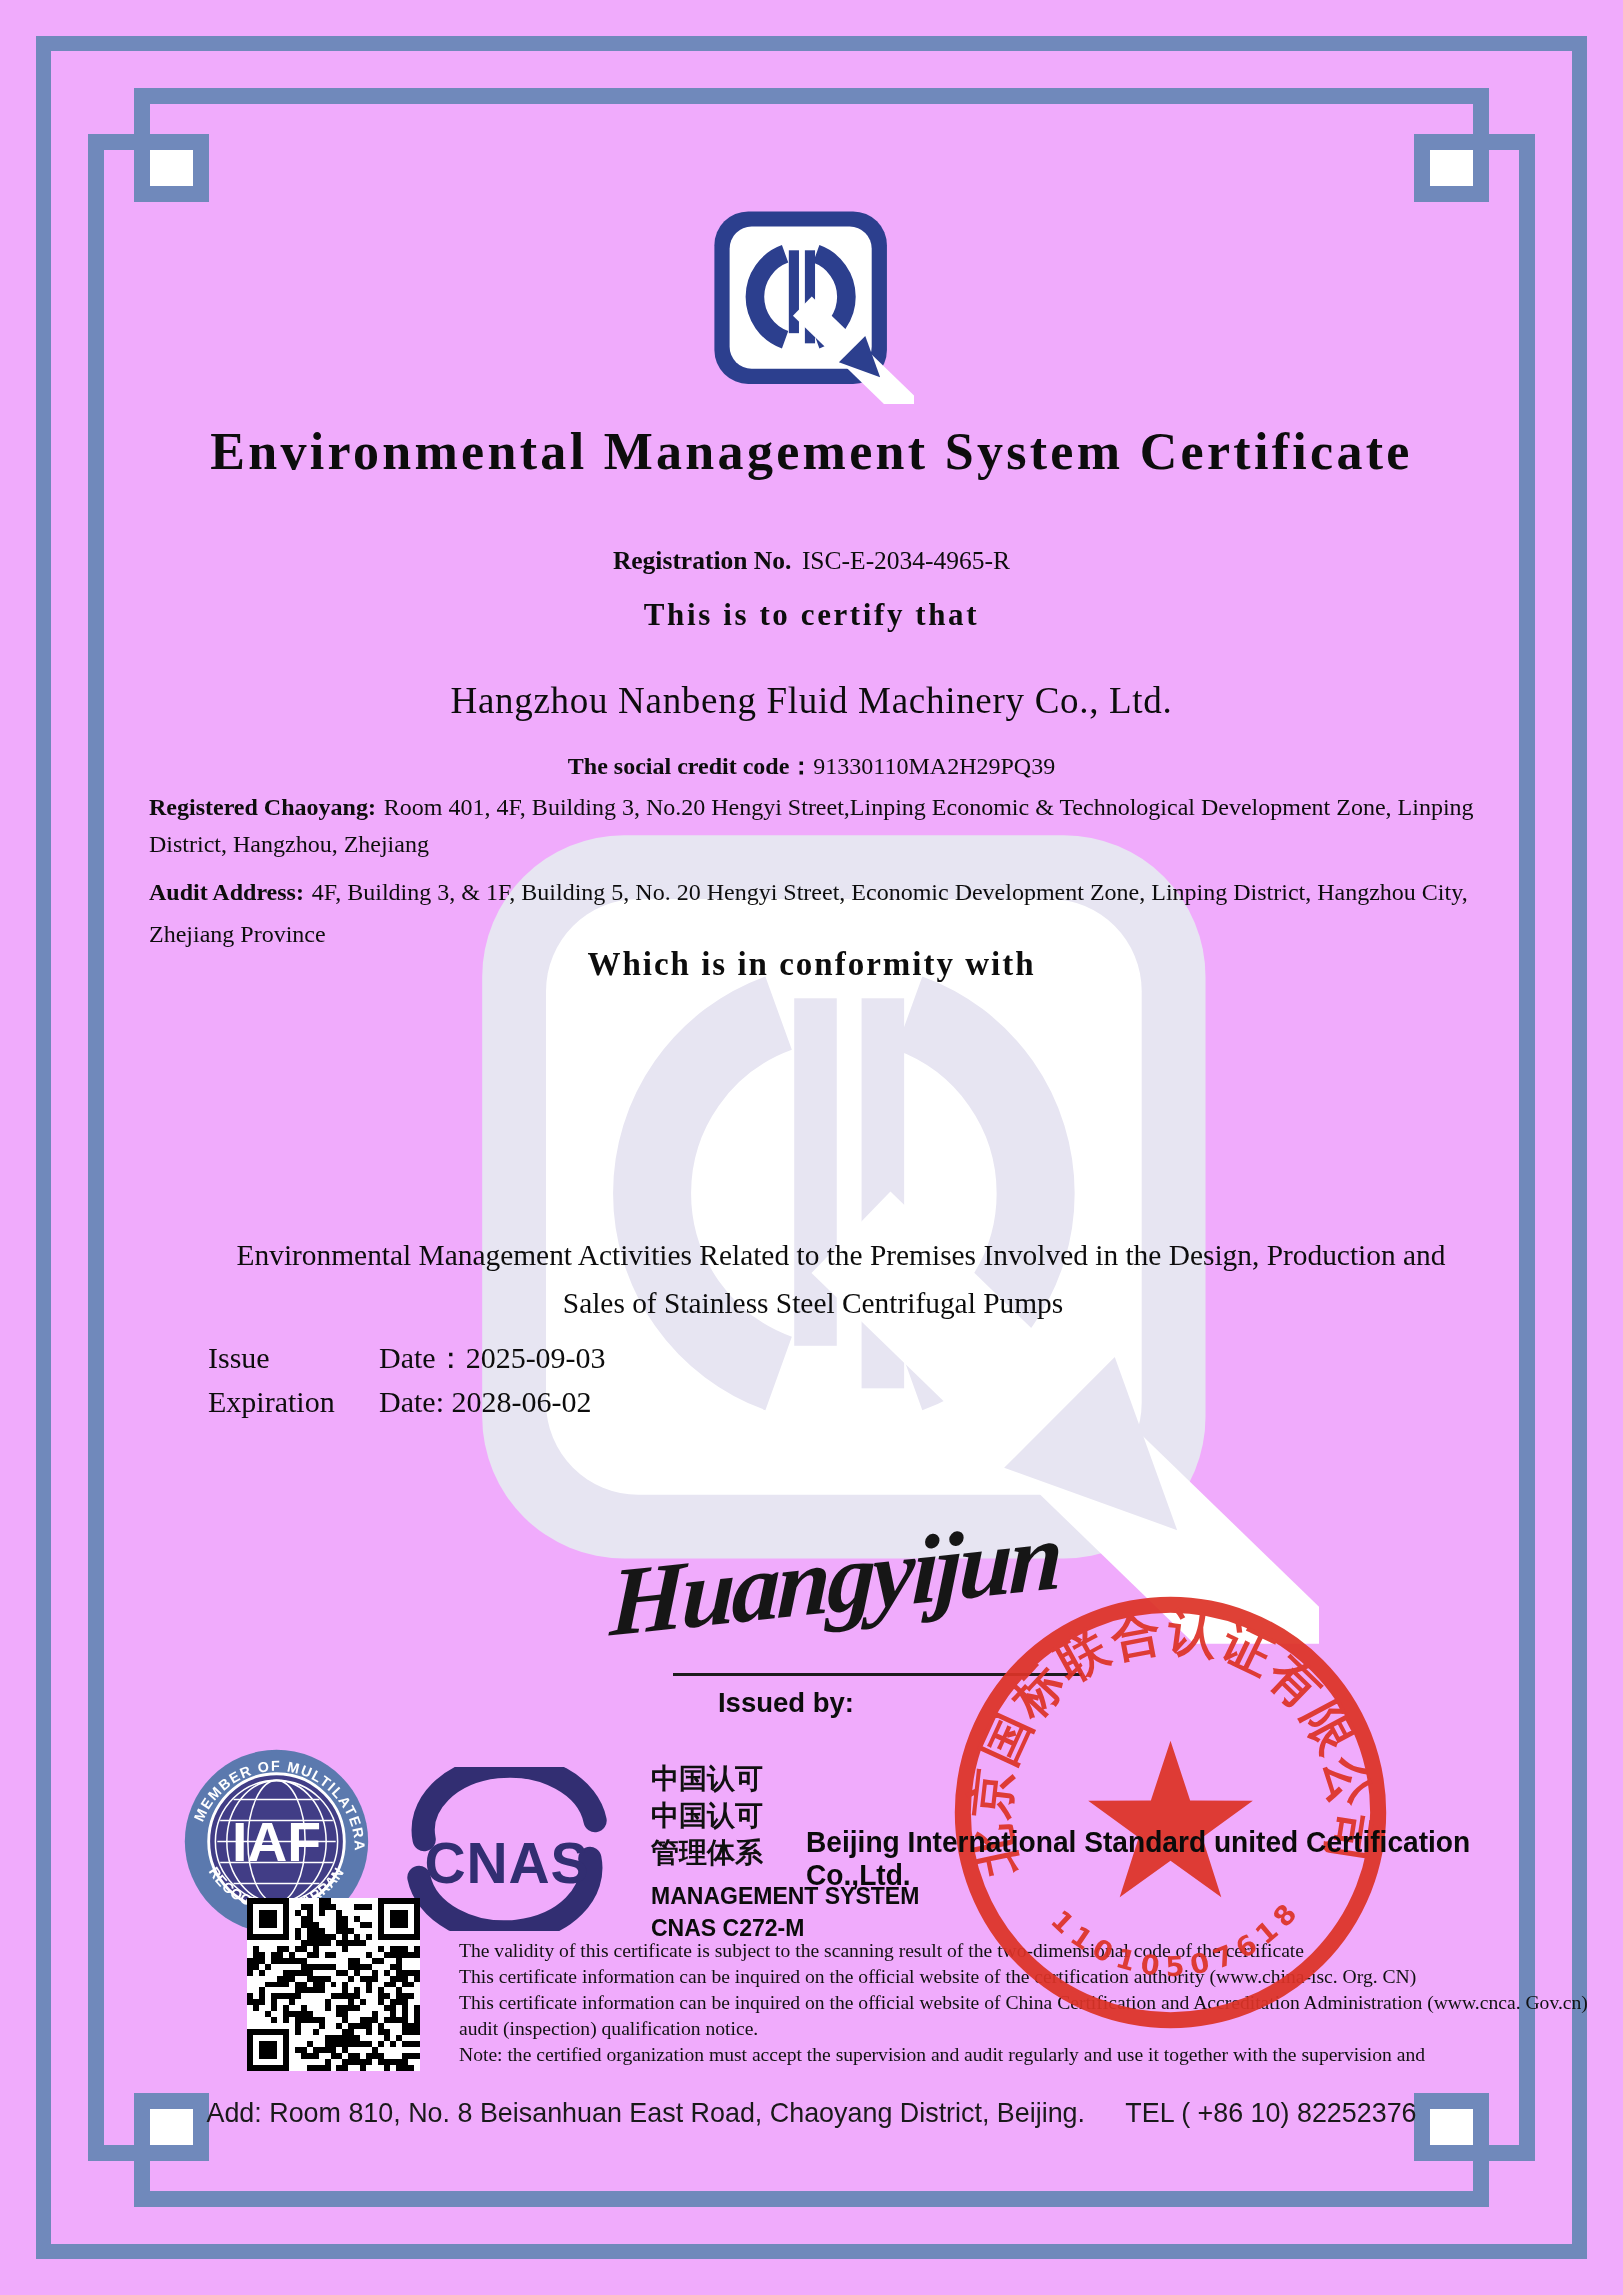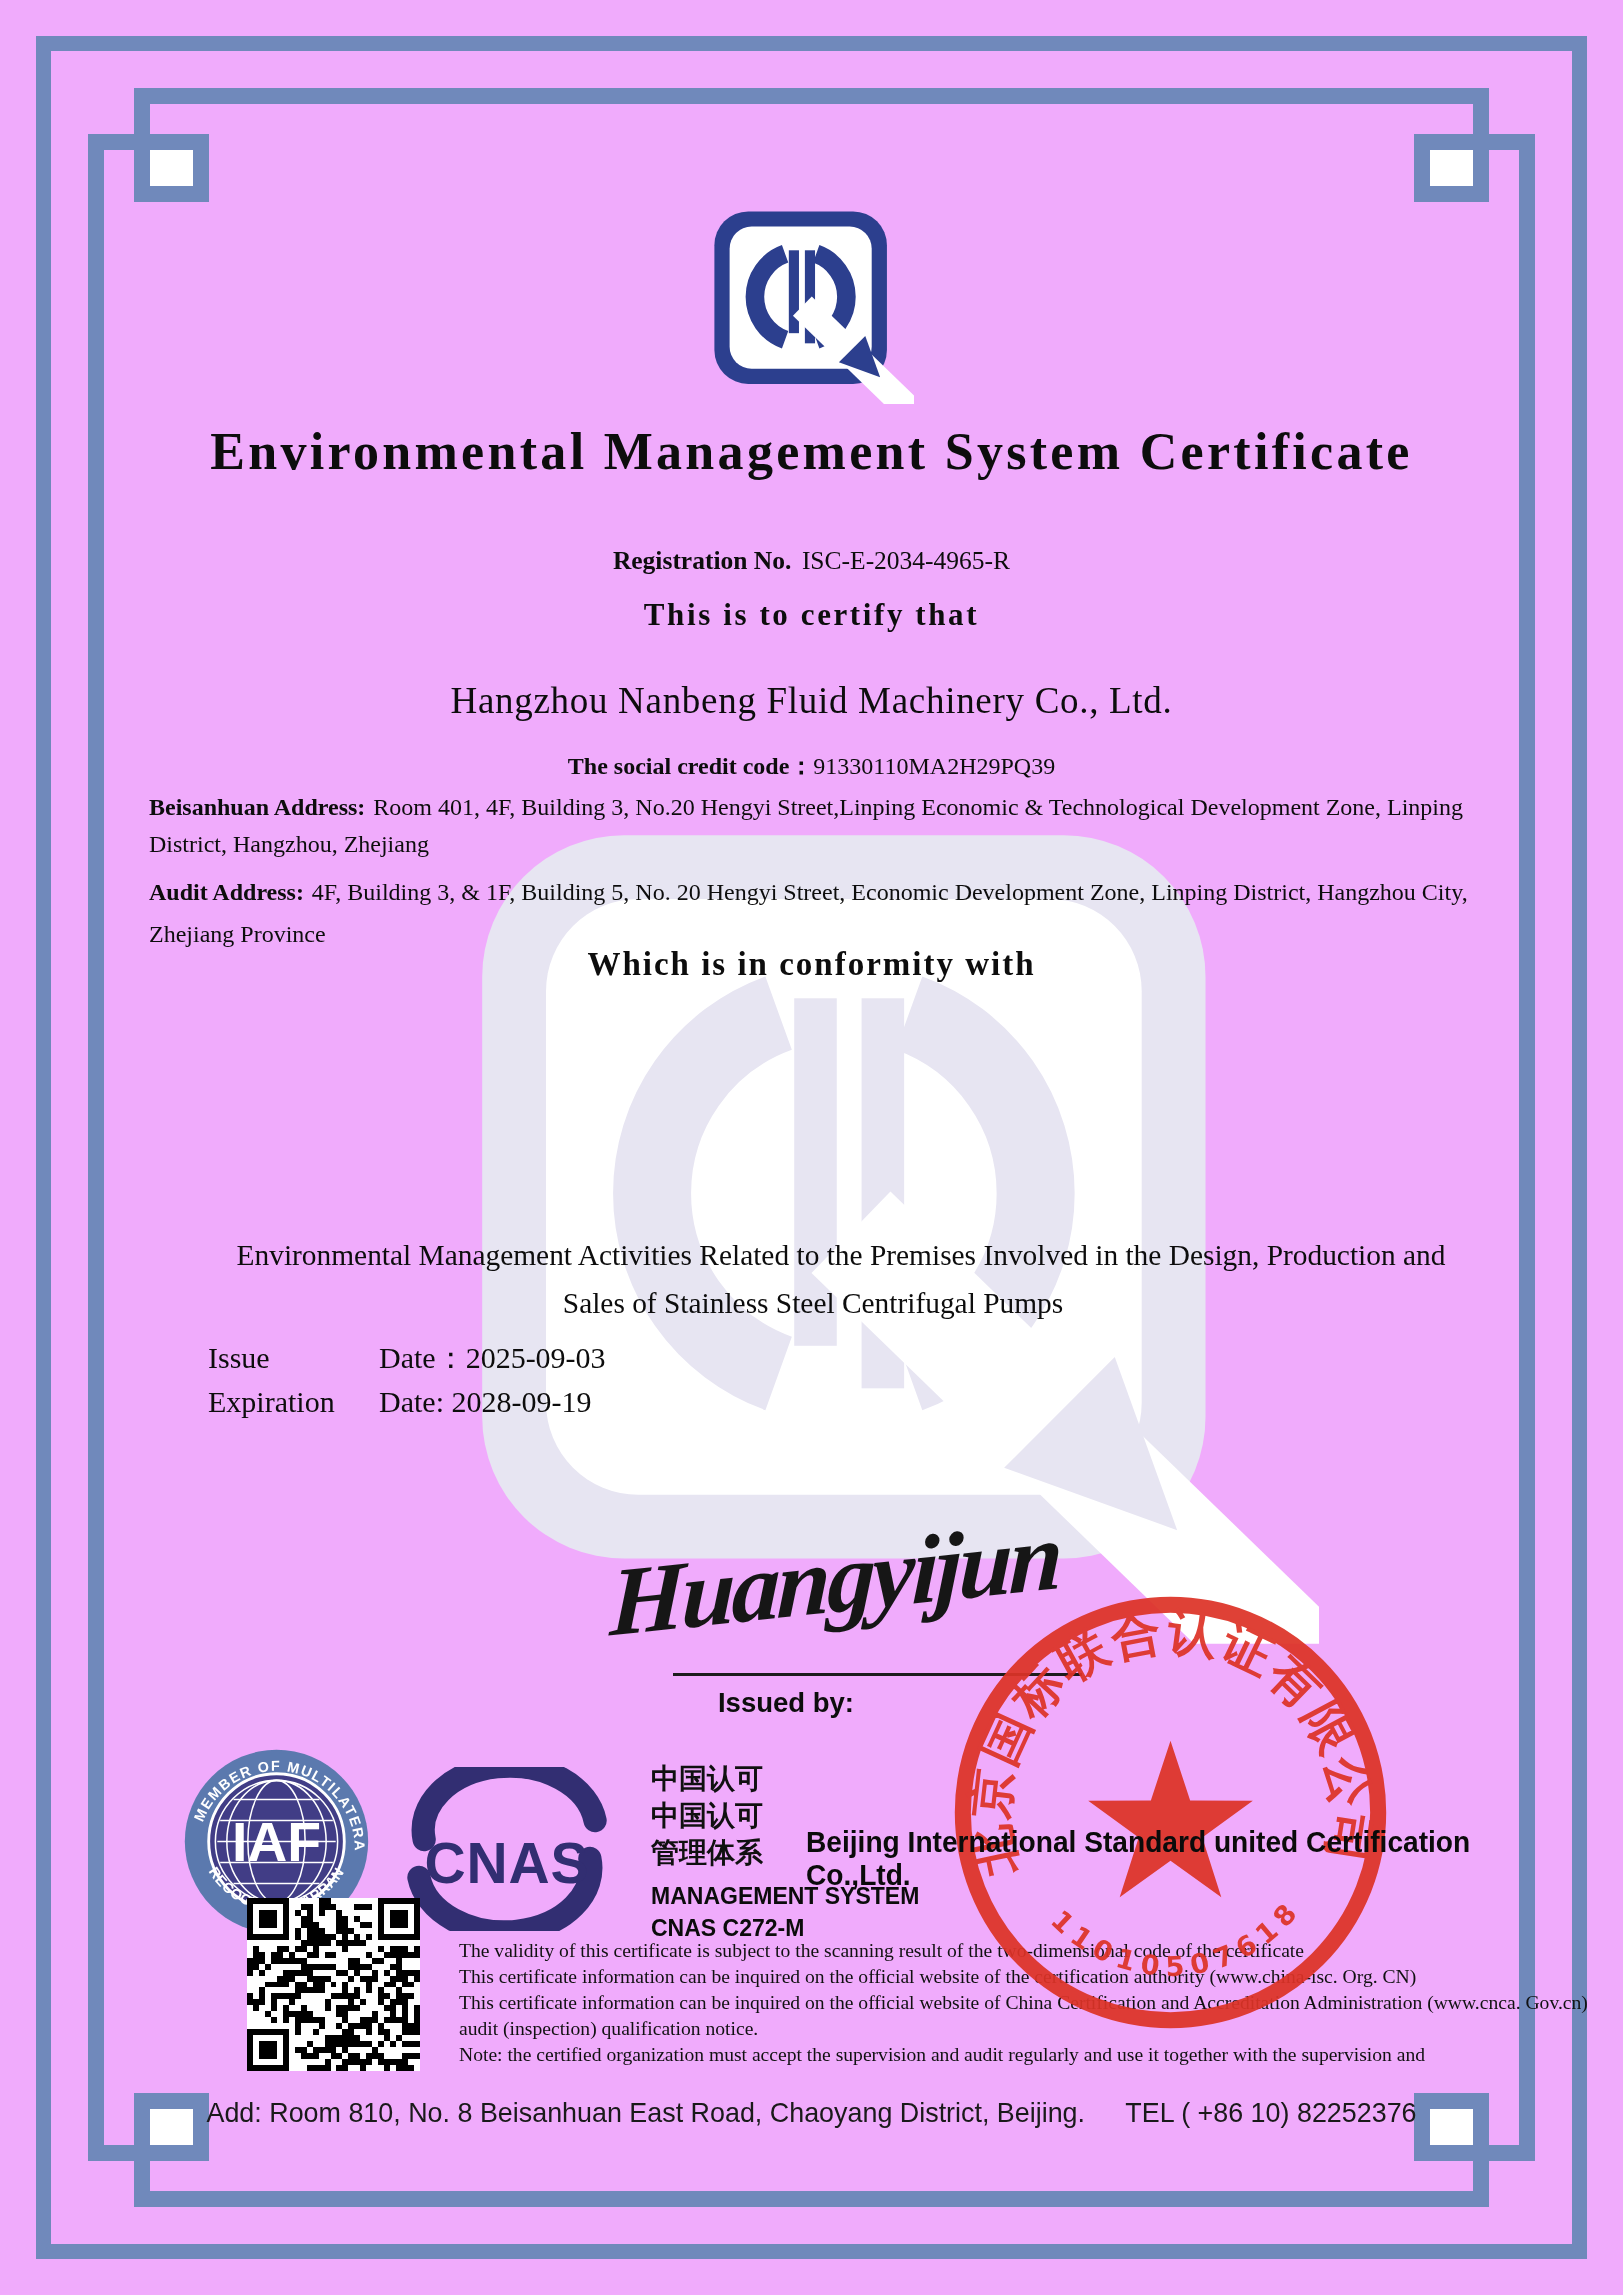--- a/index.html
+++ b/index.html
@@ -144,36 +144,36 @@
     <span class="lbl">Registration No.</span><span>ISC-E-2034-4965-R</span>
   </div>
   <div class="abs ctr certify">This is to certify that</div>
   <div class="abs ctr company">Hangzhou Nanbeng Fluid Machinery Co., Ltd.</div>
   <div class="abs ctr credit">
     <span class="lbl">The social credit code：</span><span>91330110MA2H29PQ39</span>
   </div>
 
   <div class="abs addr">
     <div class="p1">
-      <span class="lbl">Beisanhuan Address:</span><span>Room 401, 4F, Building 3, No.20 Hengyi Street,Linping Economic &amp; Technological Development Zone, Linping District, Hangzhou, Zhejiang</span>
+      <span class="lbl">Registered Chaoyang:</span><span>Room 401, 4F, Building 3, No.20 Hengyi Street,Linping Economic &amp; Technological Development Zone, Linping District, Hangzhou, Zhejiang</span>
     </div>
     <div class="p2">
       <span class="lbl">Audit Address:</span><span>4F, Building 3, &amp; 1F, Building 5, No. 20 Hengyi Street, Economic Development Zone, Linping District, Hangzhou City, Zhejiang Province</span>
     </div>
   </div>
 
   <div class="abs ctr conf">Which is in conformity with</div>
   <div class="abs scope">Environmental Management Activities Related to the Premises Involved in the Design, Production and Sales of Stainless Steel Centrifugal Pumps</div>
 
   <div class="abs dates">
     <div>
       <span class="w1">Issue</span><span>Date：2025-09-03</span>
     </div>
     <div>
-      <span class="w1">Expiration</span><span>Date: 2028-09-19</span>
+      <span class="w1">Expiration</span><span>Date: 2028-06-02</span>
     </div>
   </div>
 
   <div class="abs sig">Huangyijun</div>
   <div class="abs sigline"></div>
   <div class="abs issuedby">Issued by:</div>
 
   <div class="abs iaf">
     <svg viewBox="0 0 200 200" width="100%" height="100%">
       <circle cx="100" cy="100" r="96" fill="#5b79ae"></circle>

